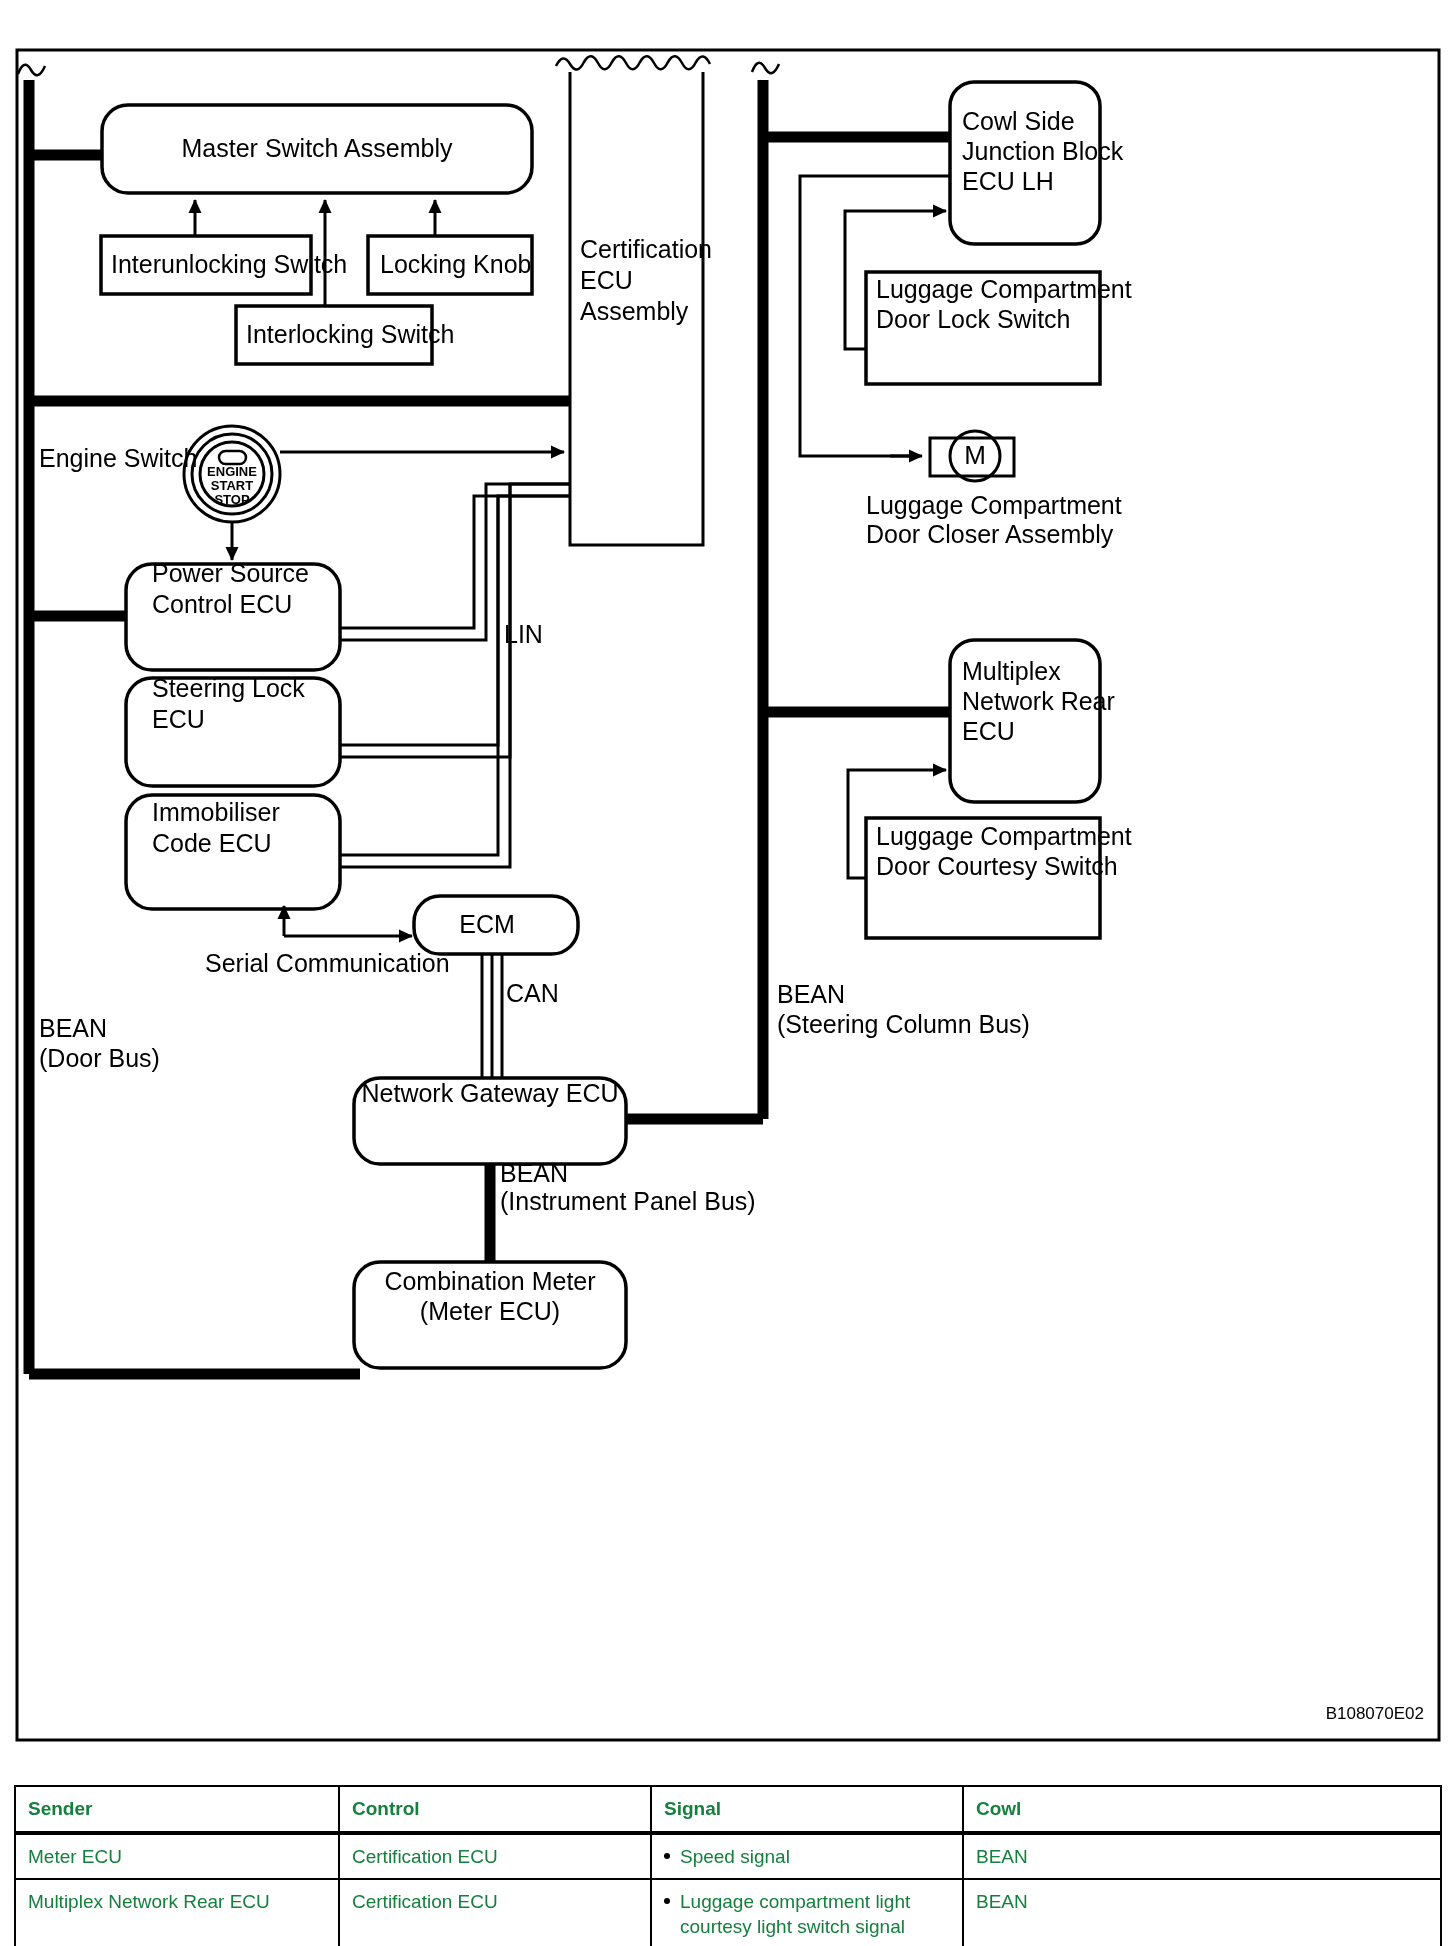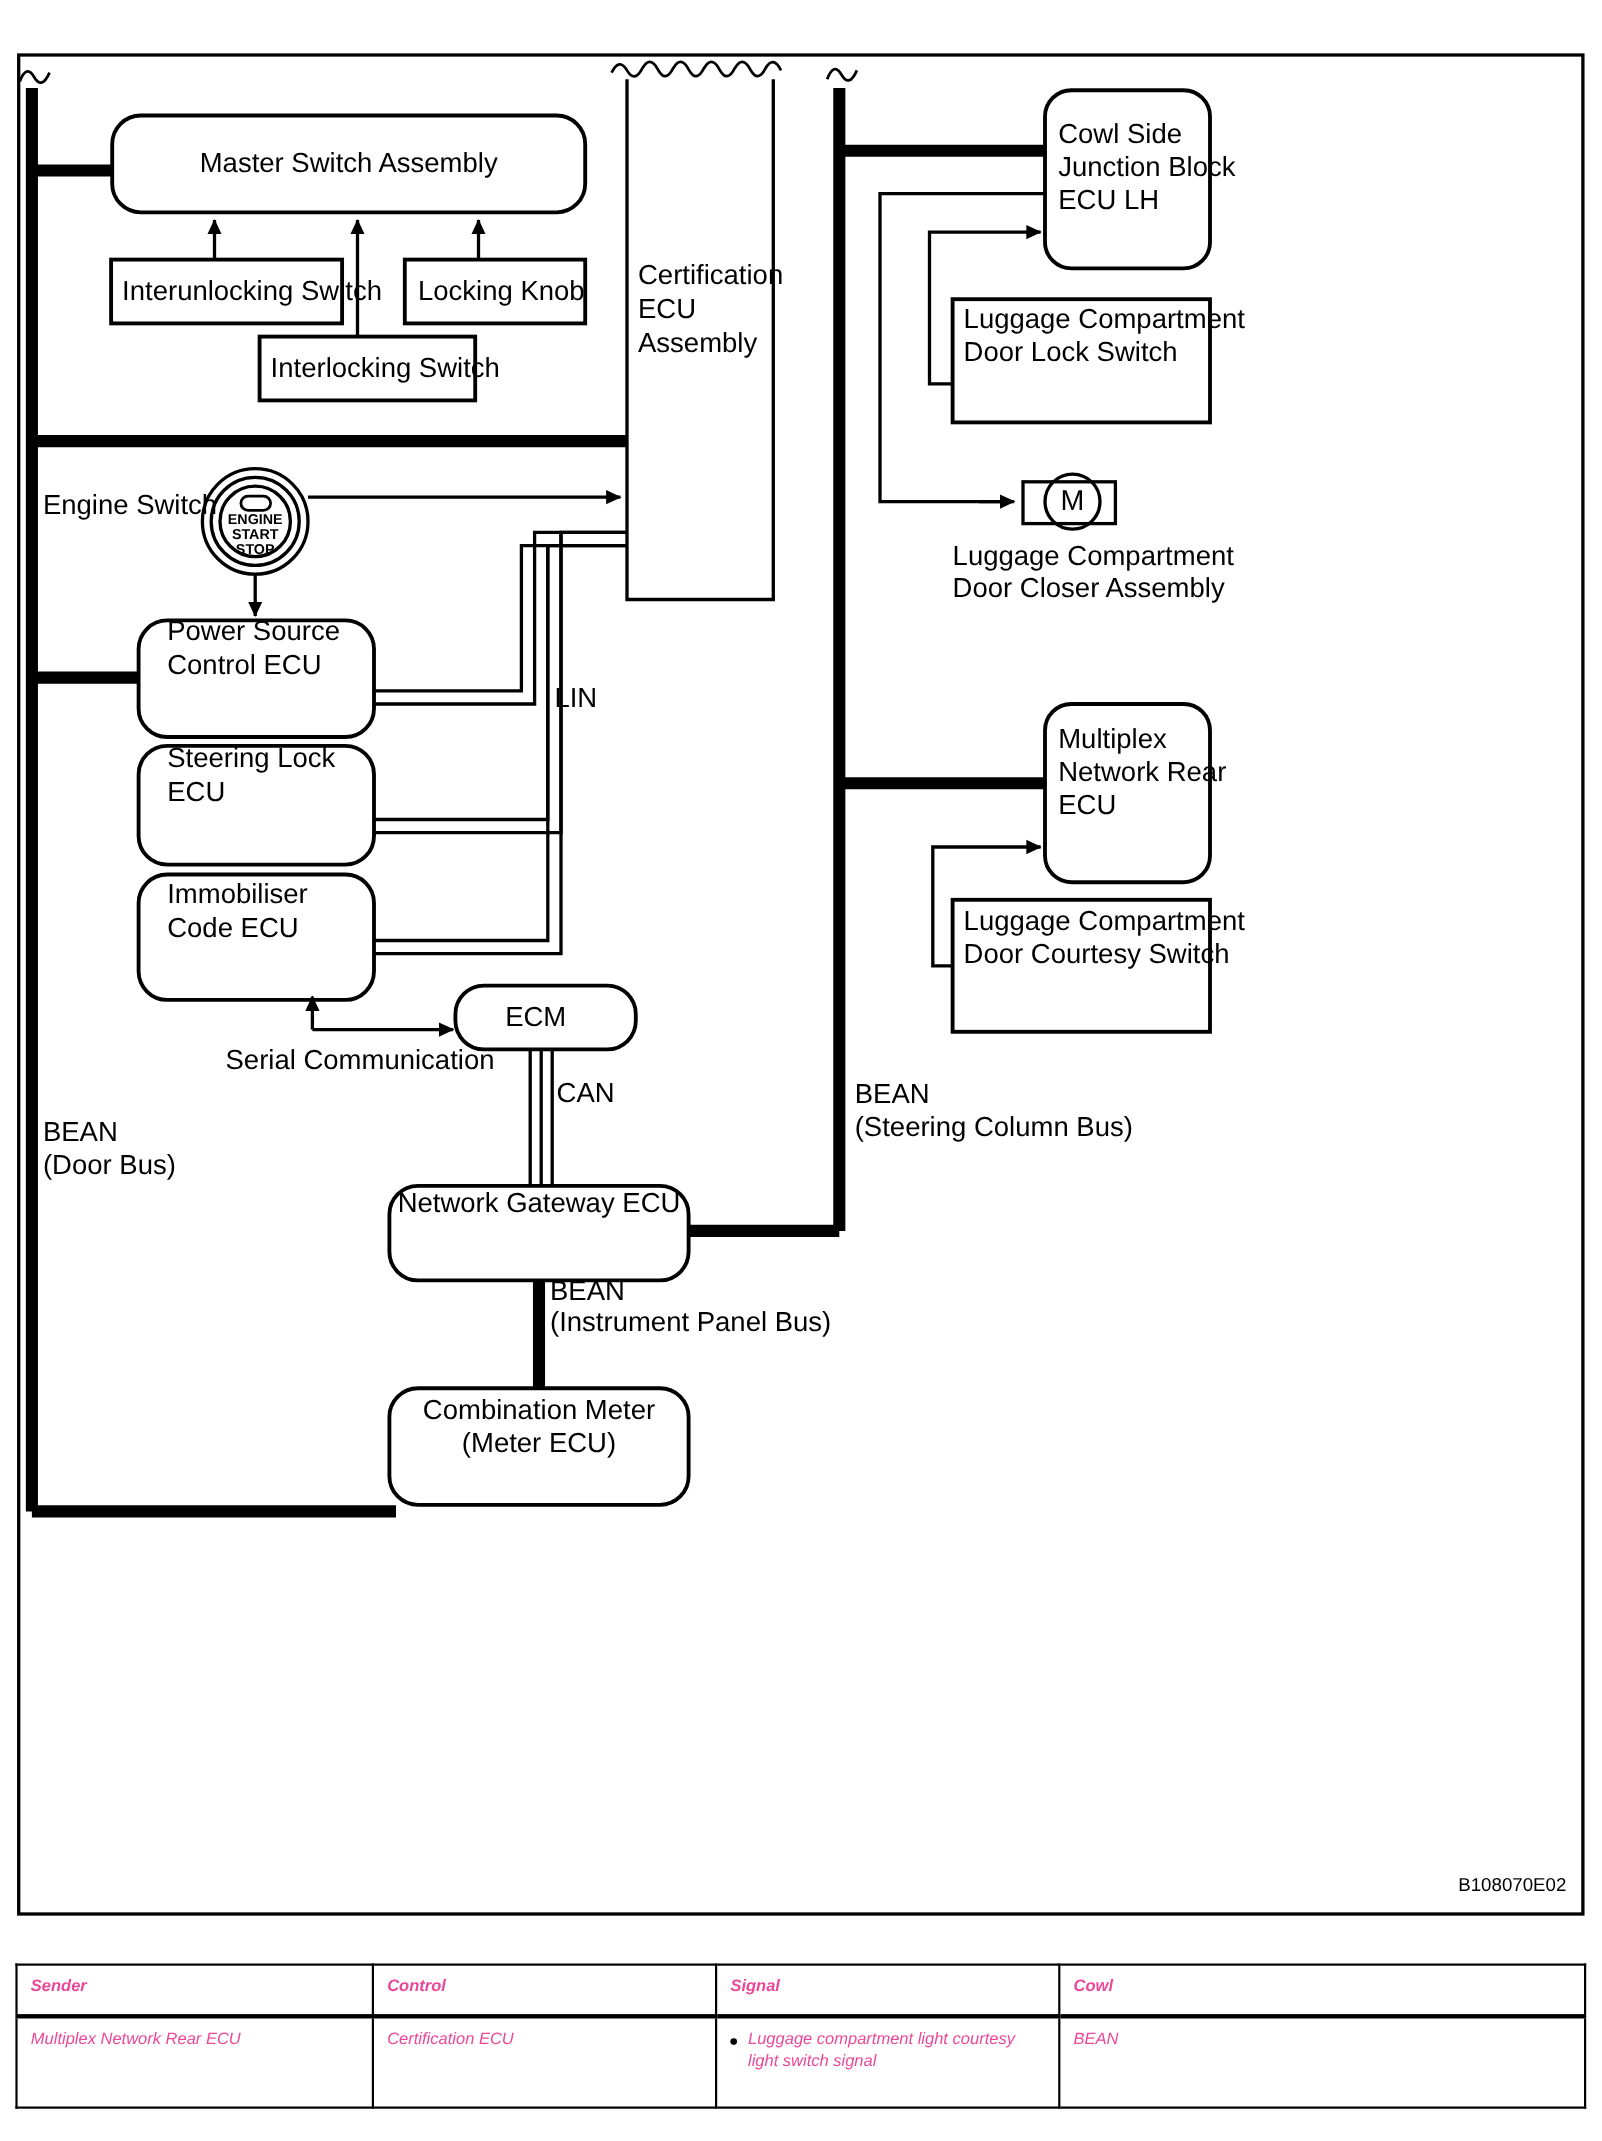--- a/index.html
+++ b/index.html
@@ -92,24 +92,23 @@
     width: 100%;
     table-layout: fixed;
   }
   table.signal-table th,
   table.signal-table td {
     border: 2.5px solid #000000;
     text-align: left;
     vertical-align: top;
     padding: 9px 10px 9px 12px;
     font-family: "Liberation Sans", sans-serif;
-    font-size: 15px;
+    font-size: 19px;
     line-height: 1.32;
-    color: #ec4899;
-    font-style: italic;
+    color: #15803d;
   }
   table.signal-table th {
     font-weight: bold;
     border-bottom-width: 4px;
     height: 26px;
   }
   table.signal-table td { font-weight: normal; }
   .col-sender   { width: 300px; }
   .col-receiver { width: 288px; }
   .col-signal   { width: 288px; }
@@ -349,20 +348,31 @@
     <table class="signal-table">
       <thead>
         <tr>
           <th class="col-sender">Sender</th>
           <th class="col-receiver">Control</th>
           <th class="col-signal">Signal</th>
           <th class="col-line">Cowl</th>
         </tr>
       </thead>
       <tbody>
+        <tr>
+          <td>Meter ECU</td>
+          <td>Certification ECU</td>
+          <td class="sig-cell">
+            <div class="sig-item">
+              <span class="sig-bullet"></span>
+              <span class="sig-text">Speed signal</span>
+            </div>
+          </td>
+          <td>BEAN</td>
+        </tr>
         <tr class="row-tall">
           <td>Multiplex Network Rear ECU</td>
           <td>Certification ECU</td>
           <td class="sig-cell">
             <div class="sig-item">
               <span class="sig-bullet"></span>
               <span class="sig-text">Luggage compartment light courtesy light switch signal</span>
             </div>
           </td>
           <td>BEAN</td>

